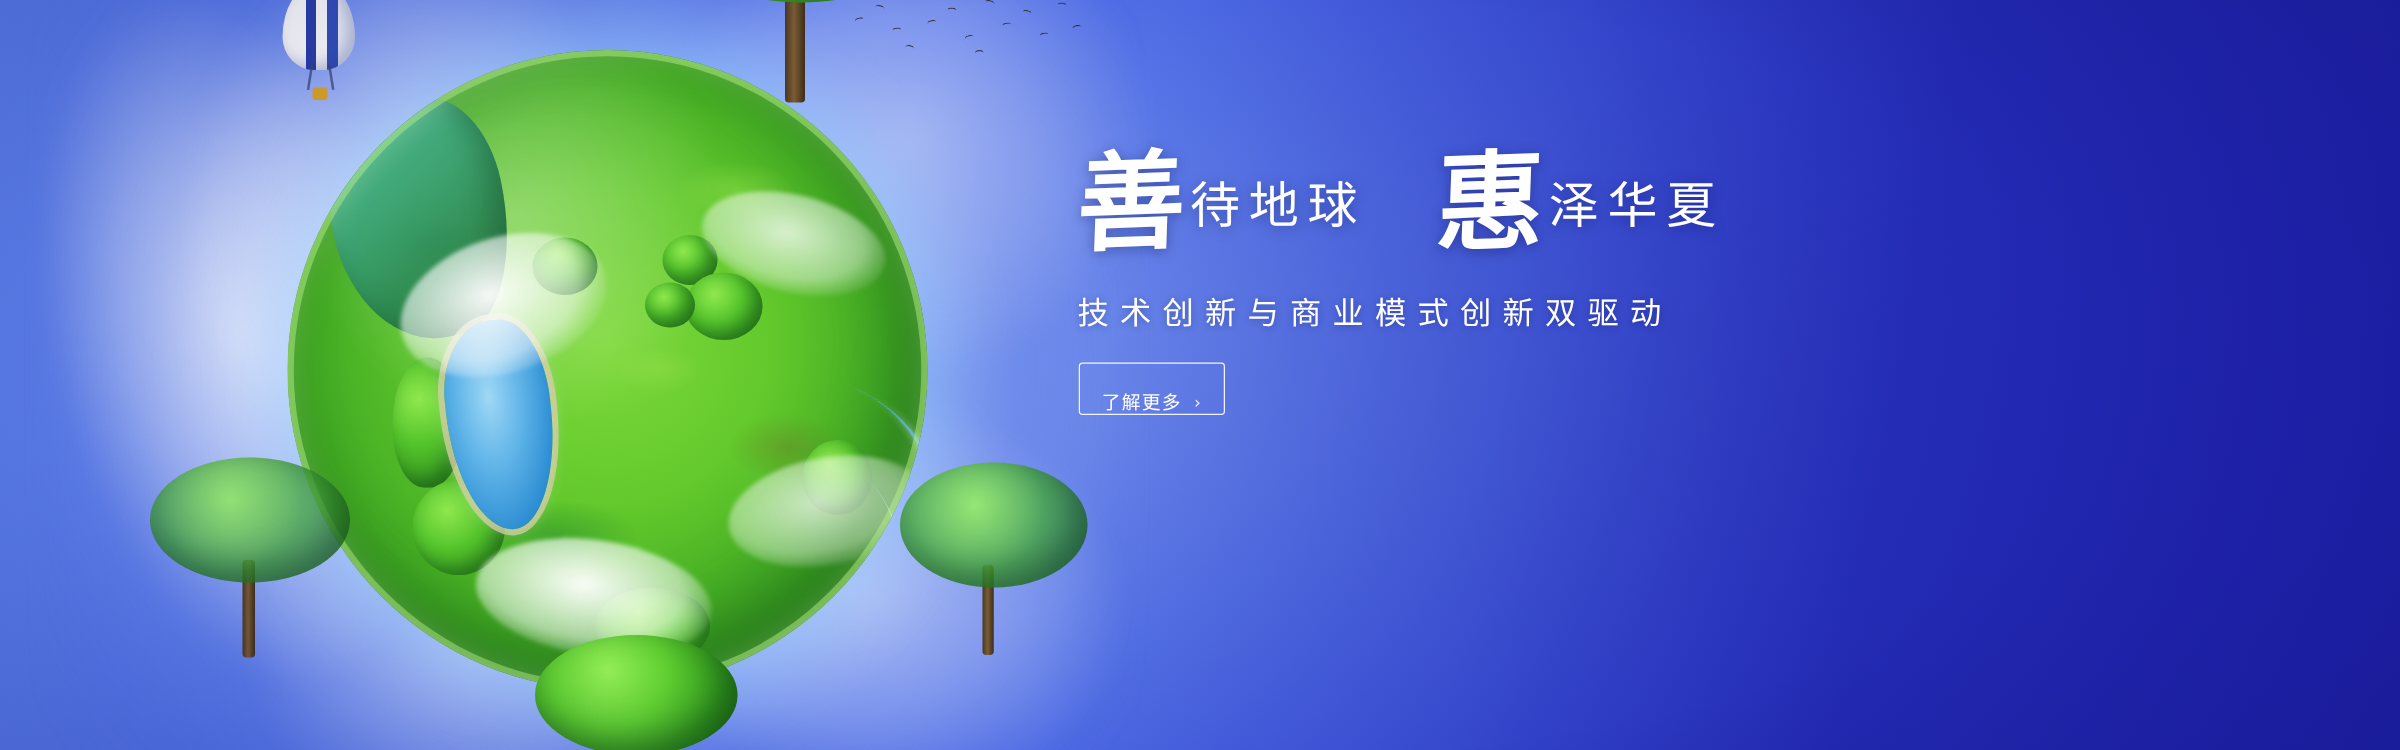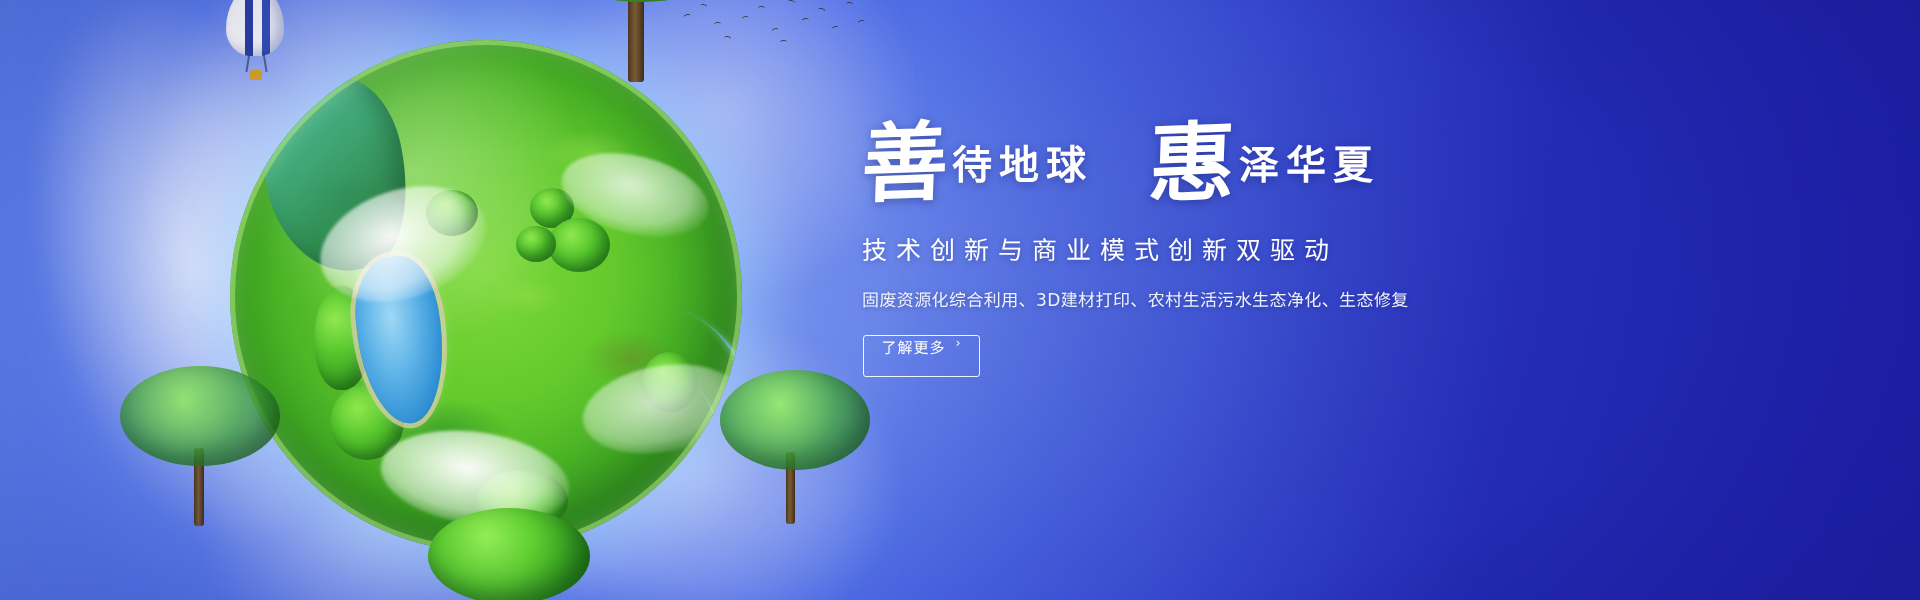--- a/index.html
+++ b/index.html
@@ -190,37 +190,37 @@
   .hl-group{display:inline-block;vertical-align:bottom;}
   .hl-big{
     font-family:"DejaVu Serif","Liberation Serif",serif;
     font-size:86px;line-height:86px;font-weight:700;
     display:inline-block;vertical-align:-10px;
     transform:skewX(-4deg) rotate(-2deg);
     letter-spacing:0;
   }
   .hl-small{
     font-family:"DejaVu Serif","Liberation Serif",serif;
-    font-size:40px;line-height:40px;font-weight:700;
+    font-size:40px;line-height:40px;font-weight:400;
     display:inline-block;vertical-align:4px;letter-spacing:7px;margin-left:4px;
   }
   .hl-gap{display:inline-block;width:56px;}
 
   .subtitle{
     margin-top:14px;color:#ffffff;font-size:25px;letter-spacing:9px;
     font-family:Liberation Sans, sans-serif;font-weight:400;
     text-shadow:0 1px 6px rgba(6,10,70,.3);white-space:nowrap;
   }
   .desc{
     margin-top:20px;color:#eef2ff;font-size:17px;letter-spacing:.4px;
     font-family:"DejaVu Sans","Liberation Sans",sans-serif;white-space:nowrap;
     text-shadow:0 1px 5px rgba(6,10,70,.3);
   }
   .cta{
-    margin-top:24px;display:inline-flex;align-items:flex-start;justify-content:center;
+    margin-top:24px;display:inline-flex;align-items:flex-end;justify-content:center;
     gap:10px;width:115px;height:40px;margin-left:1px;
     border:1px solid rgba(255,255,255,.92);border-radius:3px;
     color:#ffffff;font-size:15px;letter-spacing:1px;cursor:pointer;
     background:transparent;
     font-family:"DejaVu Sans","Liberation Sans",sans-serif;
   }
   .cta .chev{font-size:13px;opacity:.95;transform:translateY(-1px);}
 </style>
 </head>
 <body>
@@ -314,21 +314,20 @@
     <div class="headline">
       <span class="hl-group">
         <span class="hl-big">善</span><span class="hl-small">待地球</span>
       </span><span class="hl-gap"></span><span class="hl-group">
         <span class="hl-big">惠</span><span class="hl-small">泽华夏</span>
       </span>
     </div>
 
     <div class="subtitle">技术创新与商业模式创新双驱动</div>
 
-    <div class="desc">固废资源化综合利用、3D建材打印、农村生活污水生态净化、生态修复</div>
 
     <div class="cta">
       <span>了解更多</span>
       <span class="chev">›</span>
     </div>
 
   </div>
 </div>
 
 </body></html>

